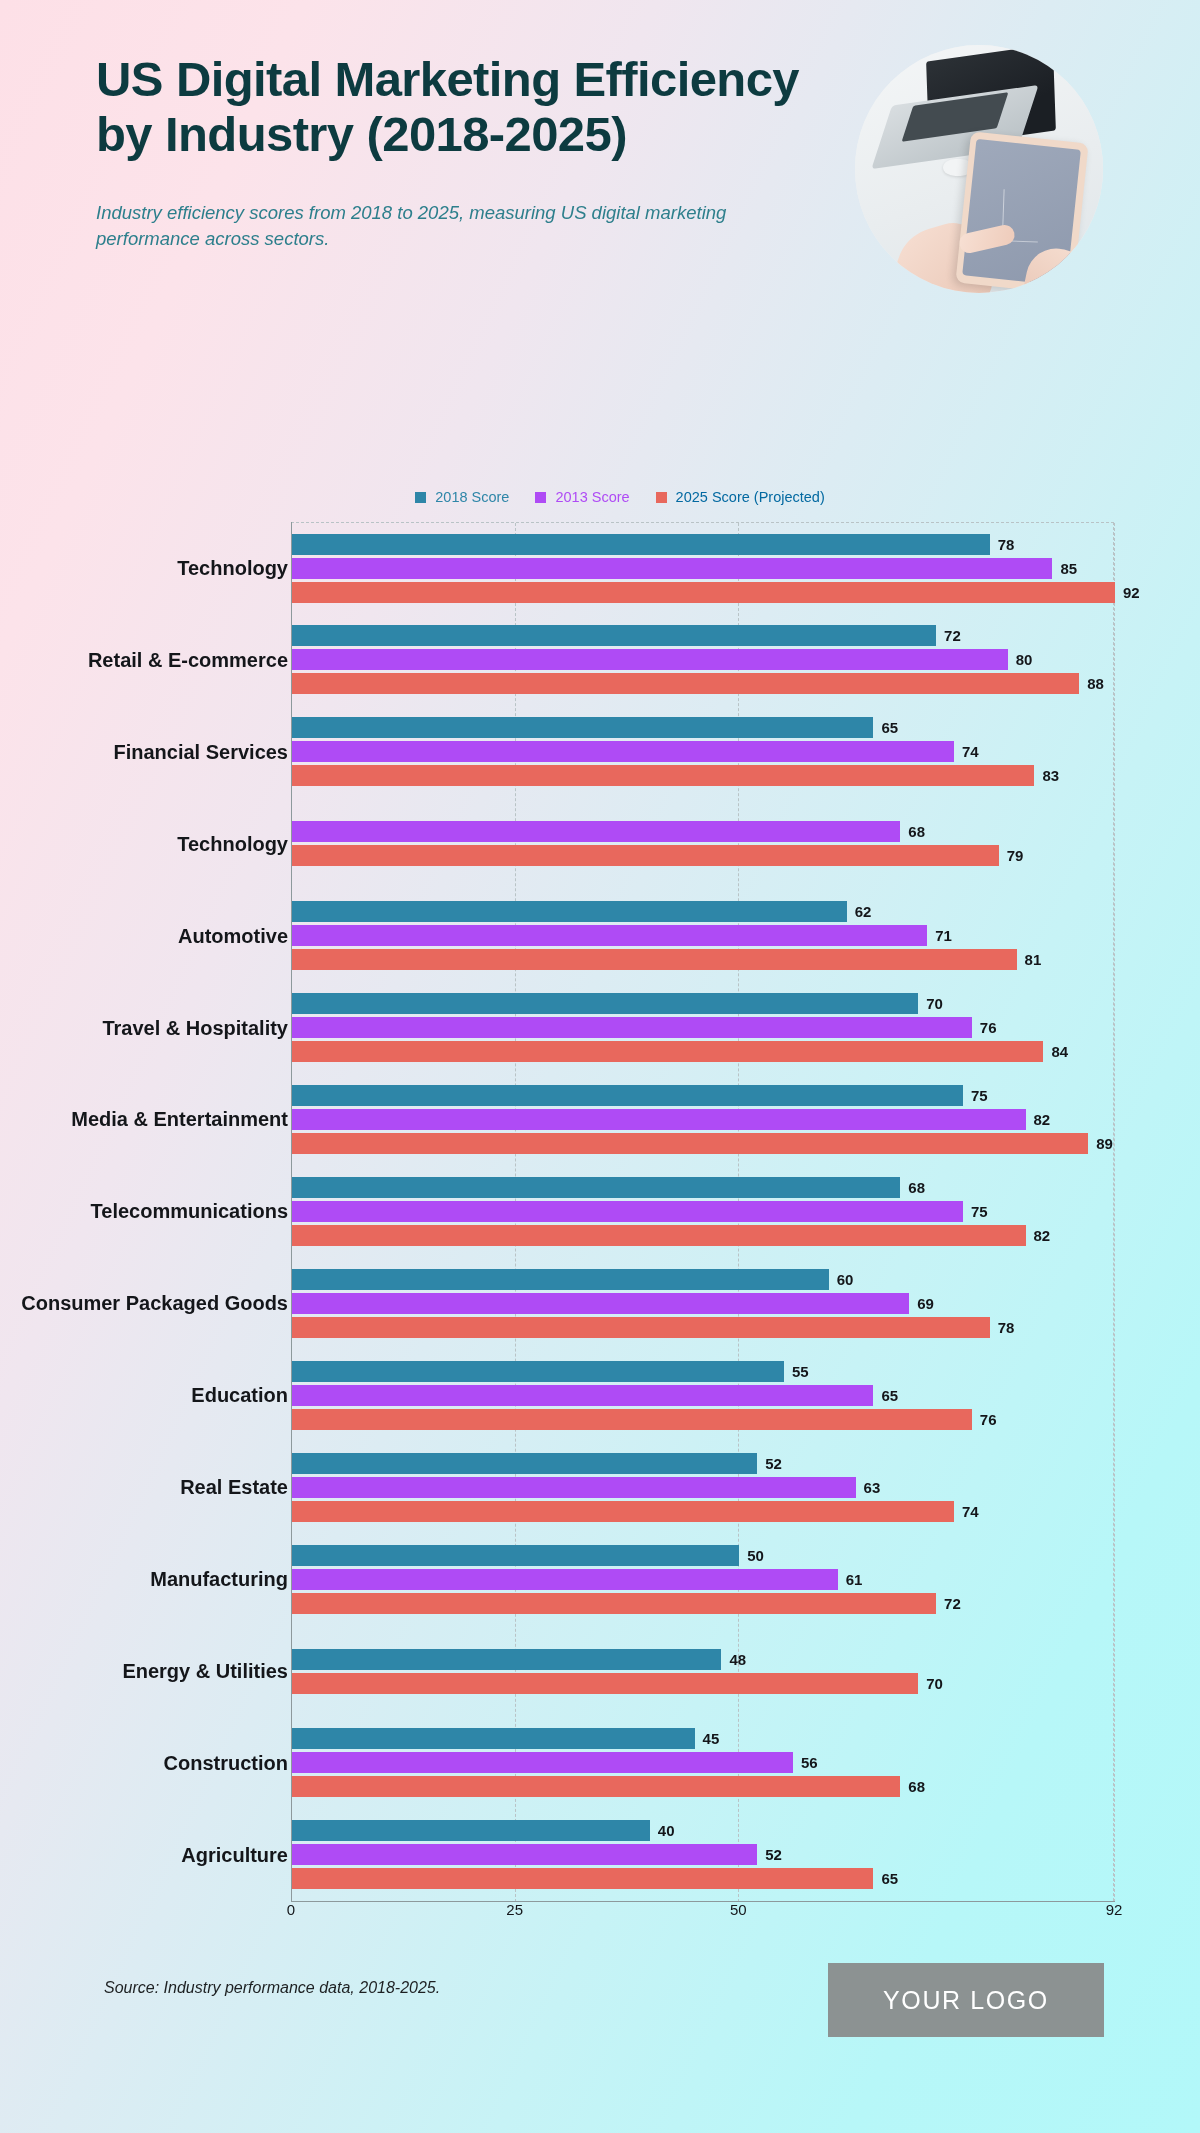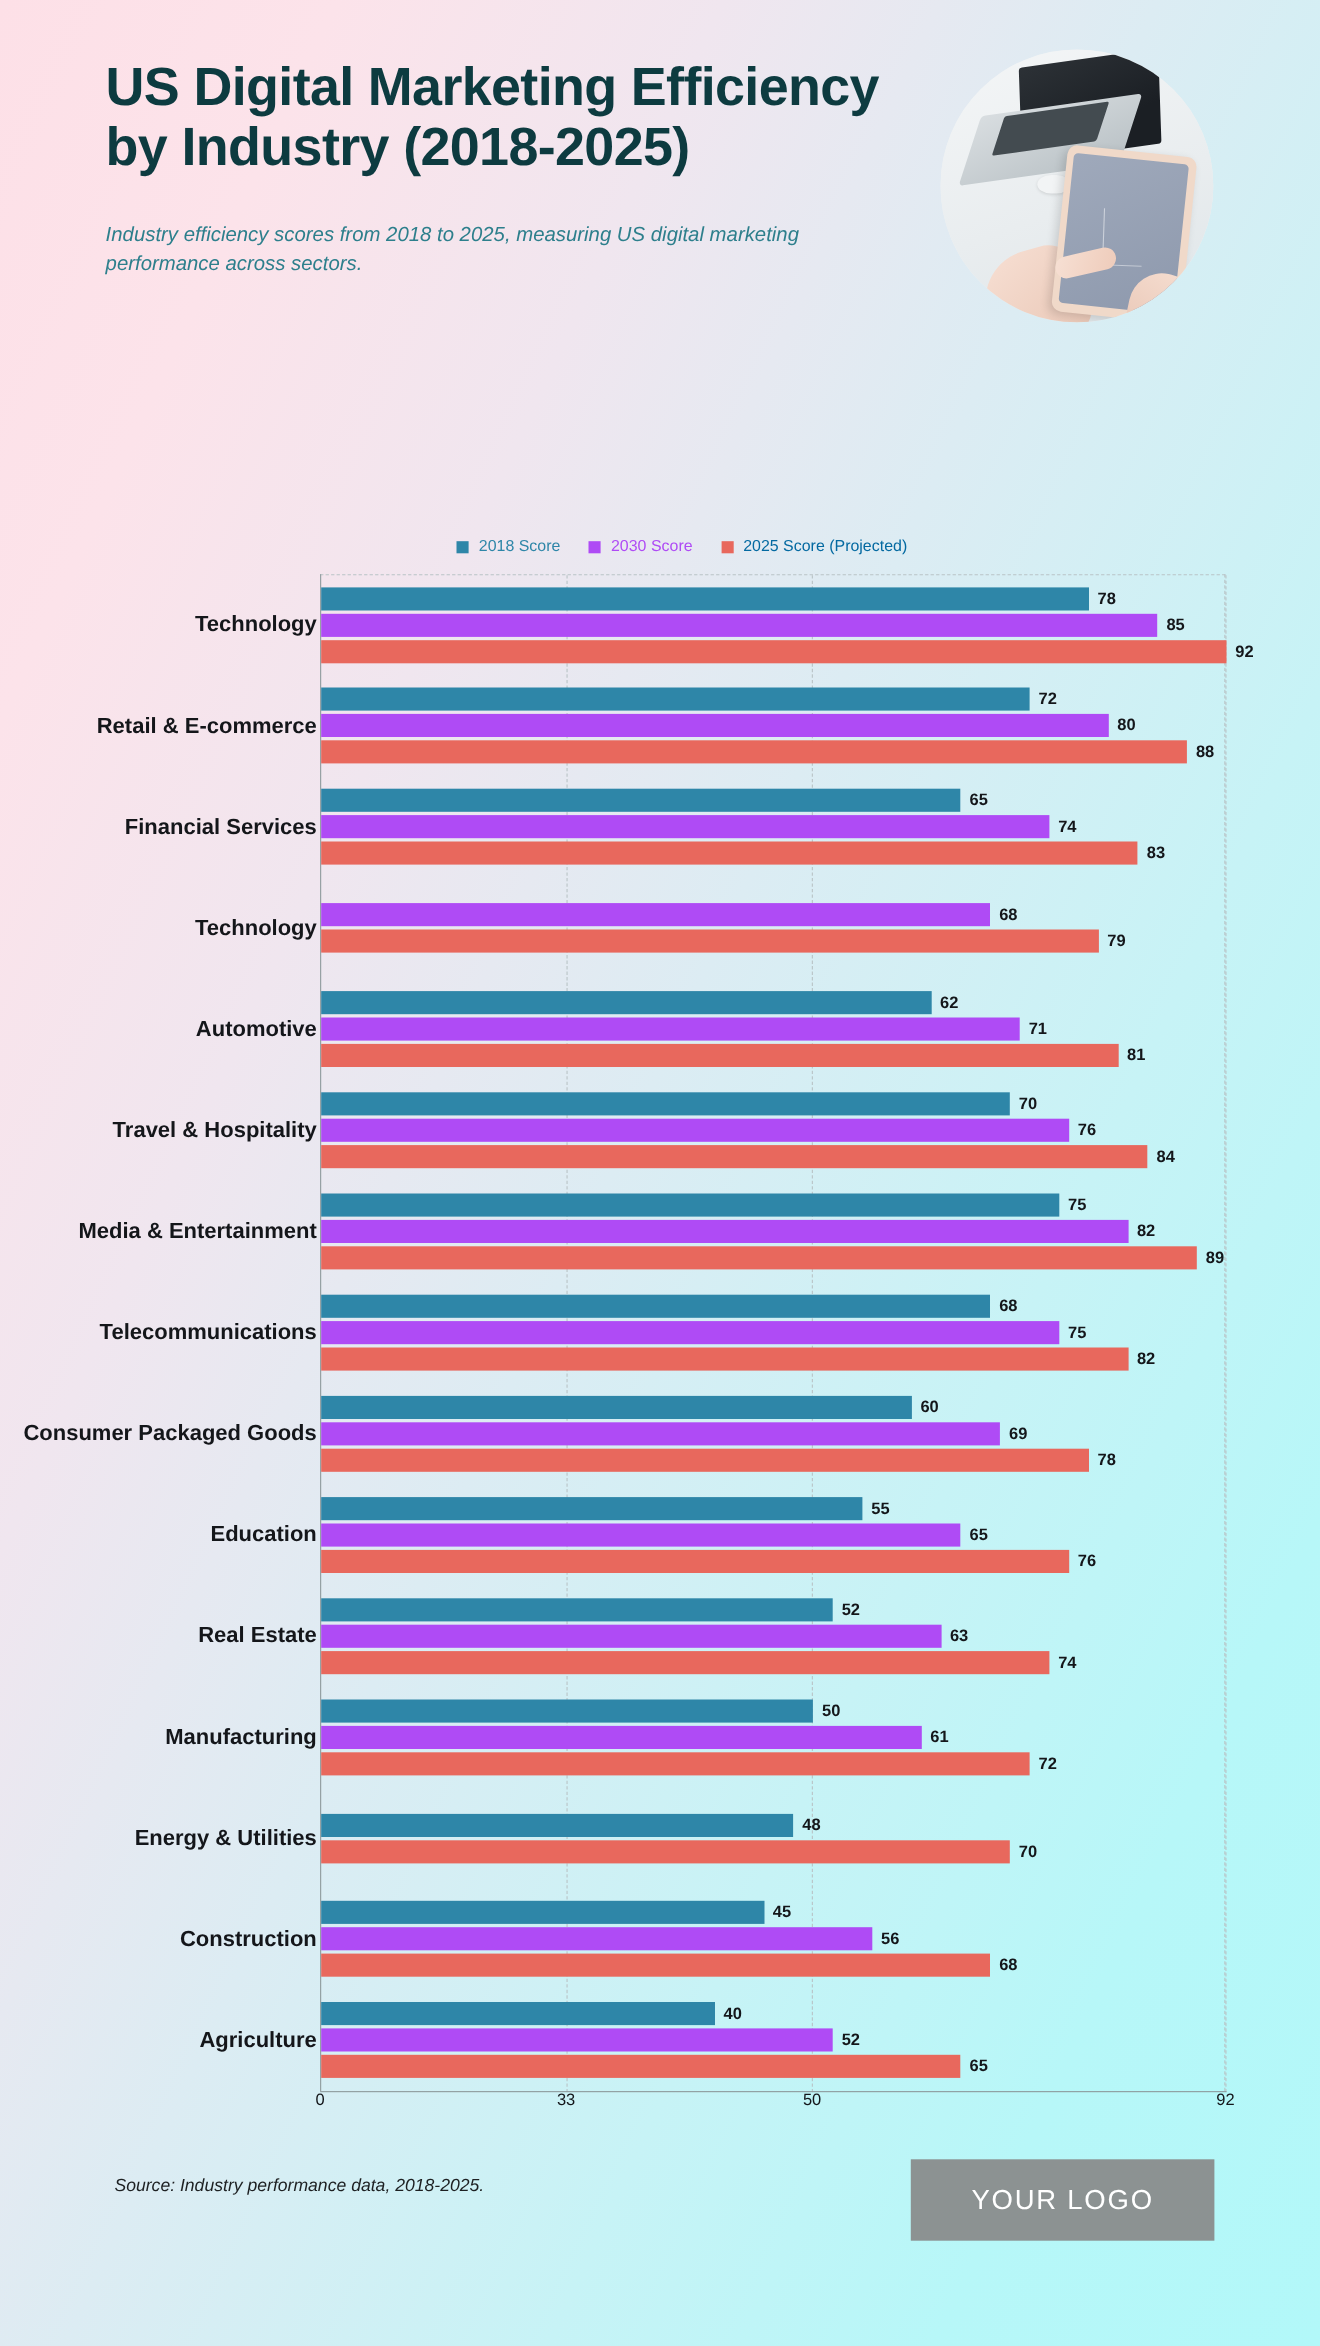--- a/index.html
+++ b/index.html
@@ -322,21 +322,21 @@
     </div>
   </div>
 
   <div class="legend" id="legend">
       <div class="legend-item">
         <span class="legend-swatch" style="background: rgb(46, 134, 168);"></span>
         <span class="legend-label" style="color: rgb(46, 134, 168);">2018 Score</span>
       </div>
       <div class="legend-item">
         <span class="legend-swatch" style="background: rgb(175, 75, 245);"></span>
-        <span class="legend-label" style="color: rgb(175, 75, 245);">2030 Score</span>
+        <span class="legend-label" style="color: rgb(175, 75, 245);">2013 Score</span>
       </div>
       <div class="legend-item">
         <span class="legend-swatch" style="background: rgb(232, 104, 93);"></span>
         <span class="legend-label" style="color: #0369a1;">2025 Score (Projected)</span>
       </div>
     </div>
 
   <div class="chart">
     <div class="plot" id="plot">
         <div class="gridline" style="left: 223.641px;"></div>
@@ -591,21 +591,21 @@
               <div class="bar" style="width: 581.467px; background: rgb(232, 104, 93);"></div>
               <span class="bar-value" style="left: 589.467px;">65</span>
             </div>
           </div>
         </div>
       </div>
   </div>
 
   <div class="xaxis" id="xaxis">
       <span class="xtick" style="left: 291px;">0</span>
-      <span class="xtick" style="left: 514.641px;">33</span>
+      <span class="xtick" style="left: 514.641px;">25</span>
       <span class="xtick" style="left: 738.283px;">50</span>
       <span class="xtick" style="left: 1114px;">92</span>
     </div>
 
   <div class="footer-source">Source: Industry performance data, 2018-2025.</div>
   <div class="logo-box">
     <span class="logo-text">YOUR LOGO</span>
   </div>
 
 </div>

